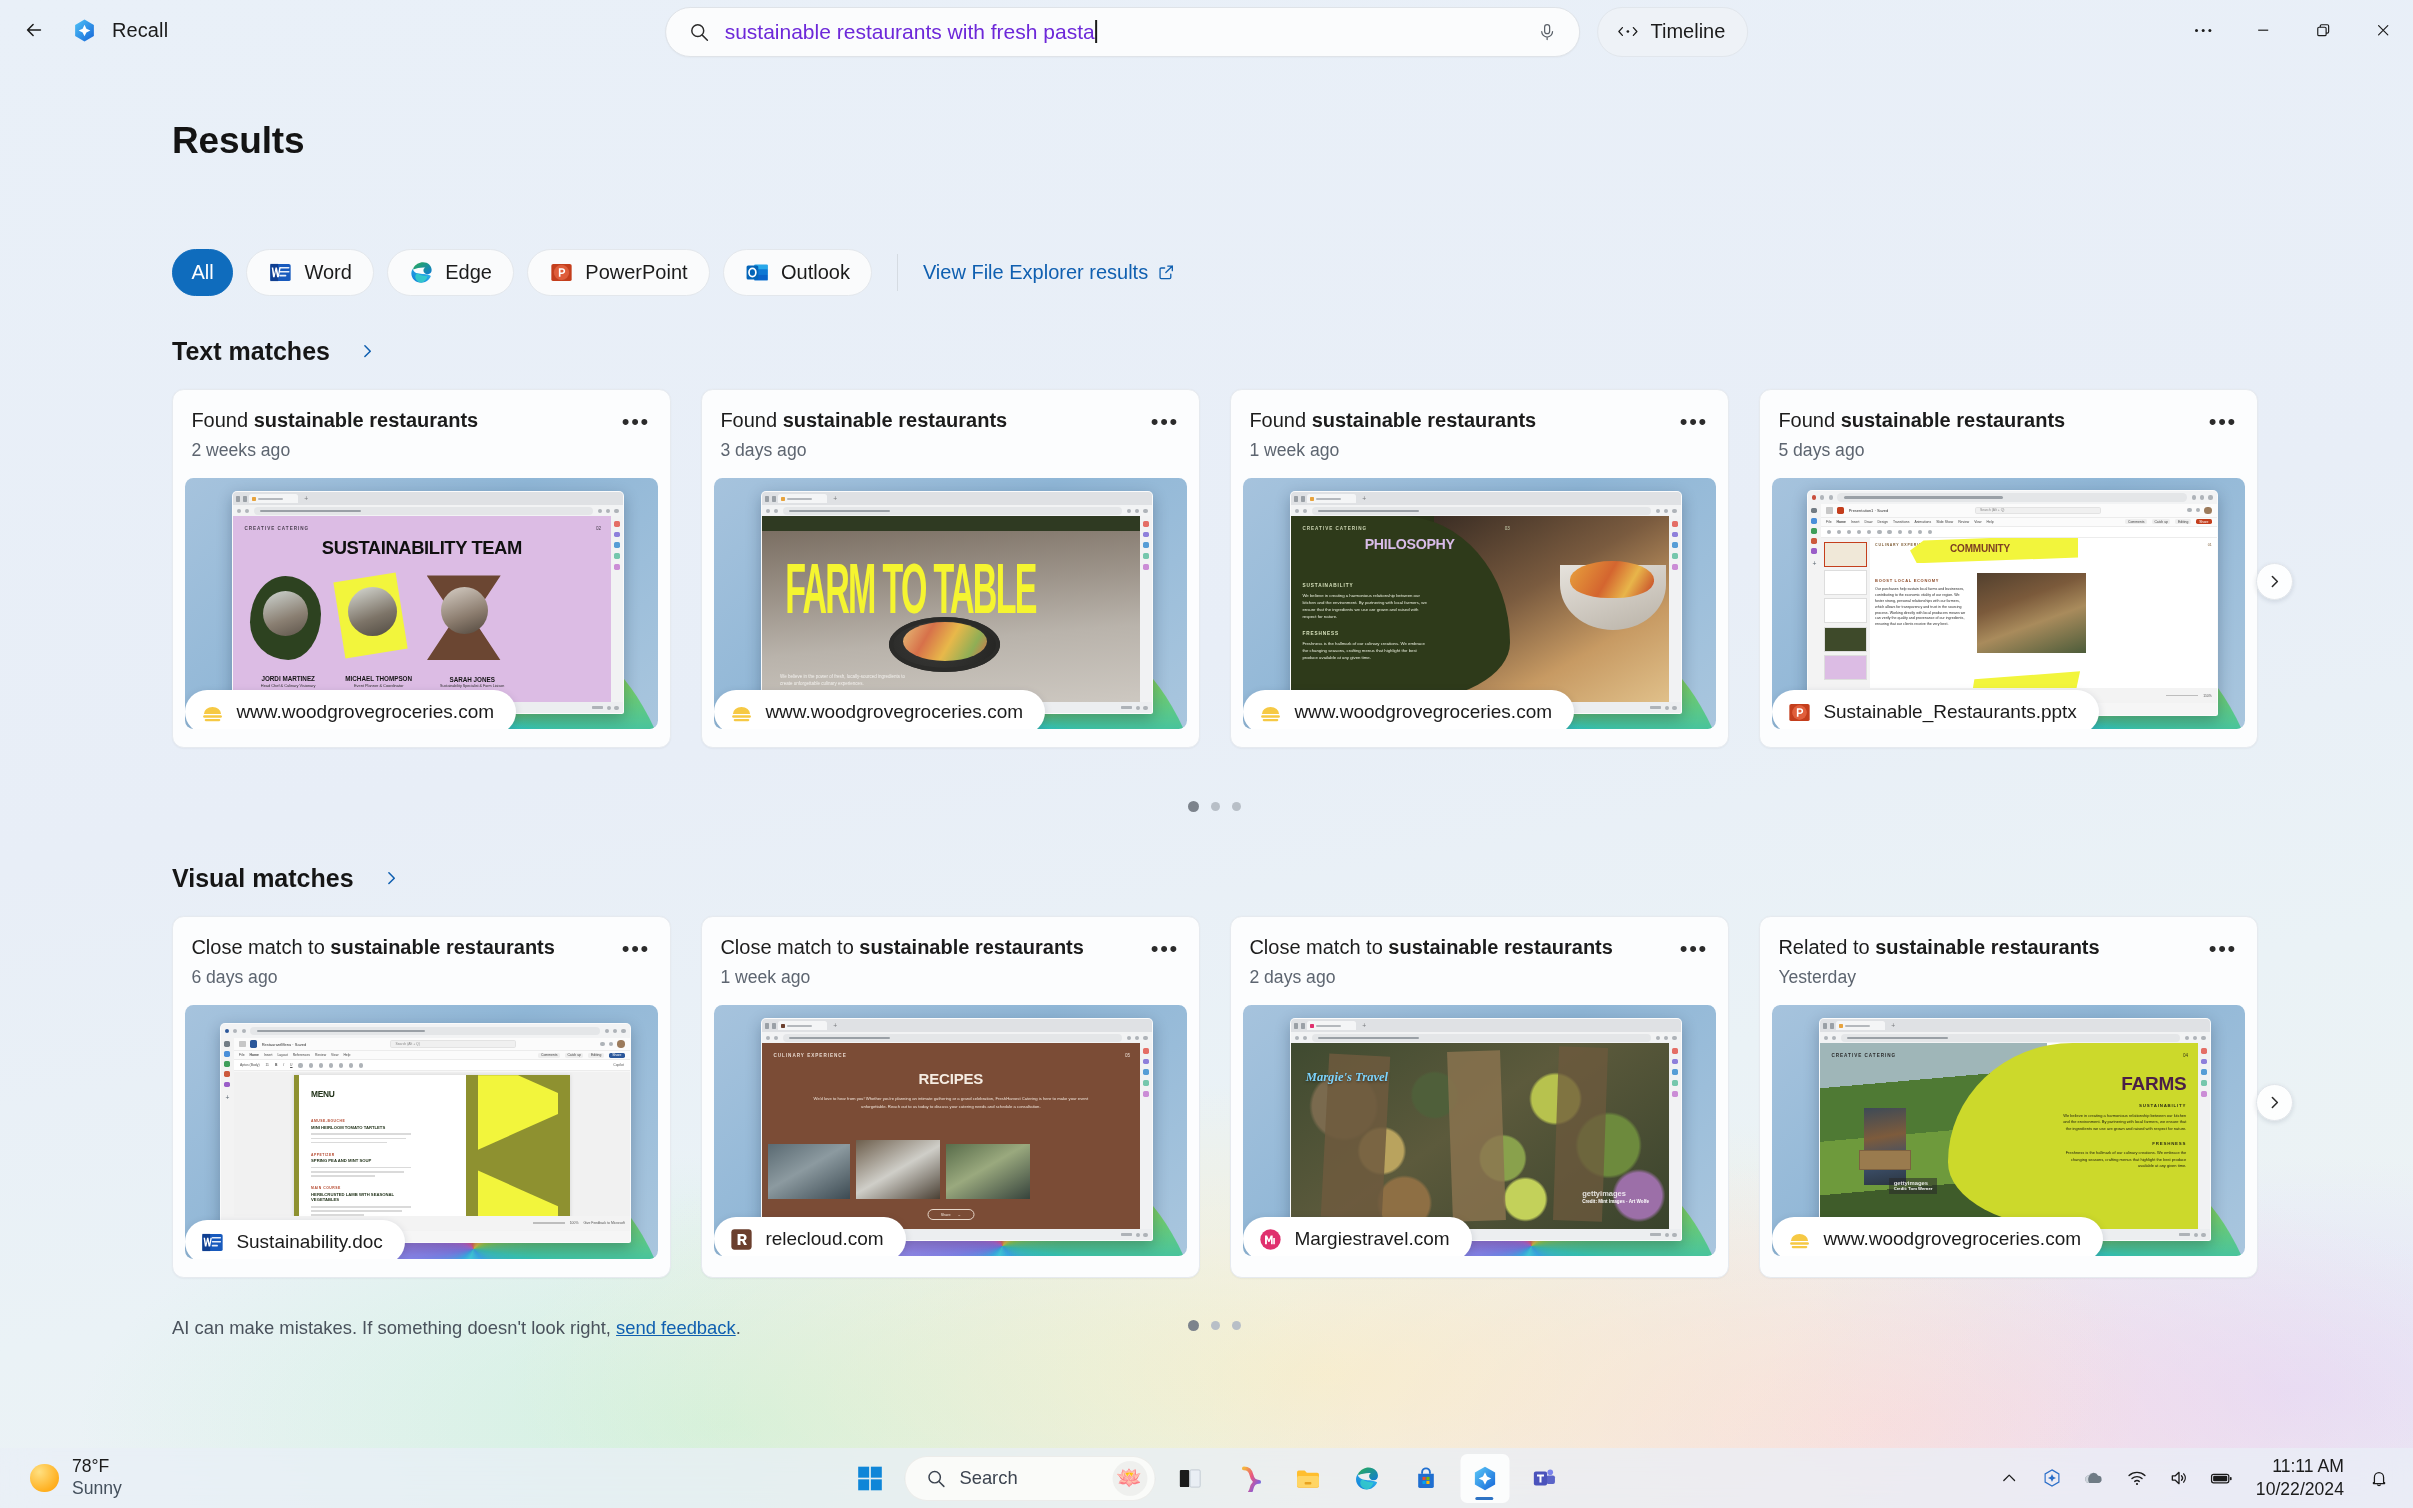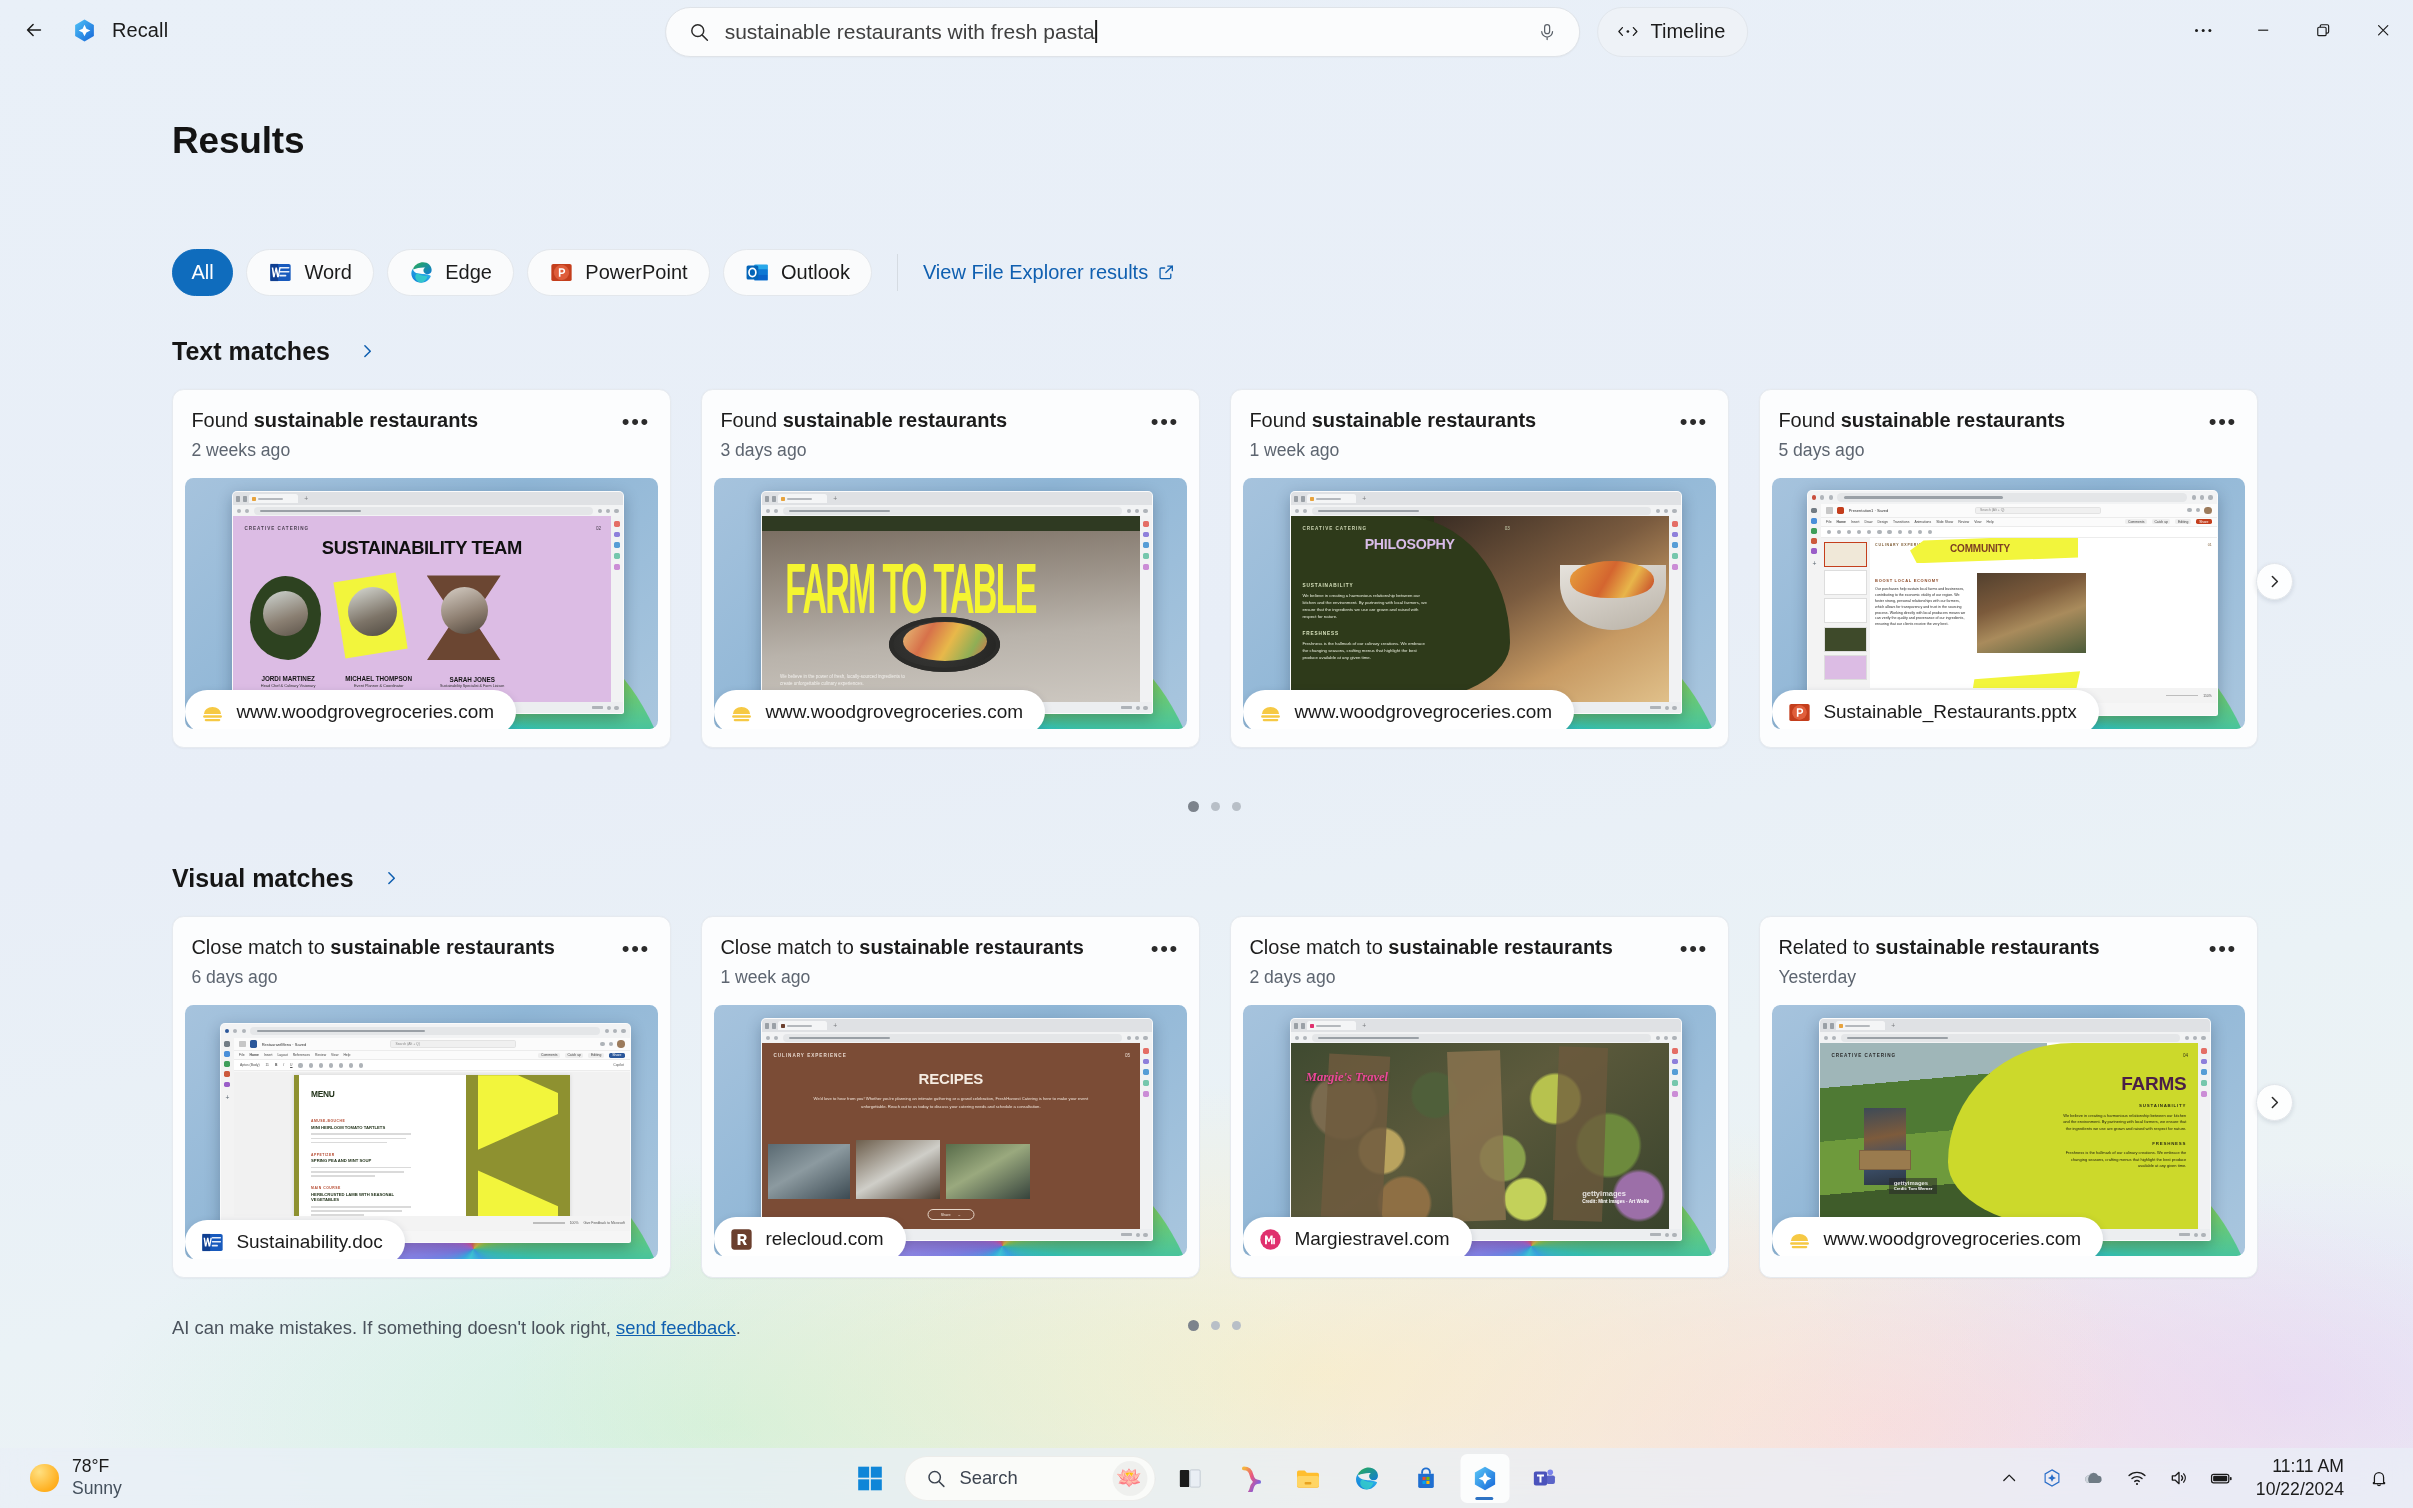--- a/index.html
+++ b/index.html
@@ -41,21 +41,21 @@
     width: 915px; height: 50px; background: #fbfcfd;
     border: 0.8px solid #dfe3e8; border-radius: 25px;
     display: flex; align-items: center; padding: 0 17px 0 22px;
     box-shadow: 0 0.8px 1.7px rgba(0,0,0,.035);
   }
   .searchbox .sicon { flex: 0 0 auto; margin-right: 15px; }
   .search-caret {
     display:inline-block; width:1.7px; height:22.6px; background:#1b1b1b;
     vertical-align:-4.2px; margin-left:0.8px;
   }
-  .search-text { font-size: 21px; color: #404040; white-space: nowrap; }
+  .search-text { font-size: 21px; color: #6d28d9; white-space: nowrap; }
   .mic { flex: 0 0 auto; width: 28.5px; display:flex; justify-content:center; cursor: pointer; }
 
   .timeline-btn {
     height: 50px; background: #eef2f7; border: 0.8px solid #e1e6ec; border-radius: 25px;
     display: flex; align-items: center; gap: 11px; padding: 0 22px 0 18.4px; cursor: pointer;
   }
   .timeline-btn .tl-label { font-size: 20px; color: #1b1b1b; }
 
   .wincontrols { position: absolute; right: 0; top: 0; height: 60px; display: flex; align-items: center; }
   .wc { width: 60px; height: 47px; display: flex; align-items: center; justify-content: center; cursor: pointer; border-radius: 5px; }
@@ -952,21 +952,21 @@
                    radial-gradient(circle at 56% 62%, #89a14c 0 9%, transparent 10%),
                    radial-gradient(circle at 70% 30%, #b7c24e 0 8%, transparent 9%),
                    radial-gradient(circle at 84% 55%, #6d8a3d 0 9%, transparent 10%),
                    radial-gradient(circle at 62% 84%, #c3d15a 0 7%, transparent 8%),
                    radial-gradient(circle at 30% 86%, #8e6f44 0 8%, transparent 9%),
                    radial-gradient(circle at 92% 82%, #9c6fa8 0 6%, transparent 7%),
                    linear-gradient(145deg,#3f4a30,#5c5a3c 45%,#39432c)"></div>
                 <div style="position:absolute;left:9%;top:6%;width:16%;height:88%;background:#6e5a3e;transform:rotate(3deg);opacity:.85"></div>
                 <div style="position:absolute;left:42%;top:4%;width:14%;height:92%;background:#8c7450;transform:rotate(-2deg);opacity:.8"></div>
                 <div style="position:absolute;left:70%;top:2%;width:13%;height:94%;background:#6e5a3e;transform:rotate(2deg);opacity:.75"></div>
-                <div style="position:absolute;left:15px;top:27px;font-size:12.6px;font-style:italic;font-weight:700;color:#ec4899;font-family:'Liberation Serif',serif;text-shadow:0 0.8px 2.5px rgba(0,0,0,.5)">Margie's Travel</div>
+                <div style="position:absolute;left:15px;top:27px;font-size:12.6px;font-style:italic;font-weight:700;color:#7dd3fc;font-family:'Liberation Serif',serif;text-shadow:0 0.8px 2.5px rgba(0,0,0,.5)">Margie's Travel</div>
                 <div style="position:absolute;right:20px;bottom:25px;text-align:left">
                   <div style="font-size:7.5px;font-weight:700;color:rgba(255,255,255,.82)">gettyimages</div>
                   <div style="font-size:4.6px;font-weight:700;color:#ffffff;margin-top:0.8px">Credit: Mint Images - Art Wolfe</div>
                 </div>
               </div>
             </div>
             <div class="win-rail">
                 <div class="rail-i" style="background:#e2574c"></div>
                 <div class="rail-i" style="background:#7c6bd6"></div>
                 <div class="rail-i" style="background:#3b8ed0"></div>

